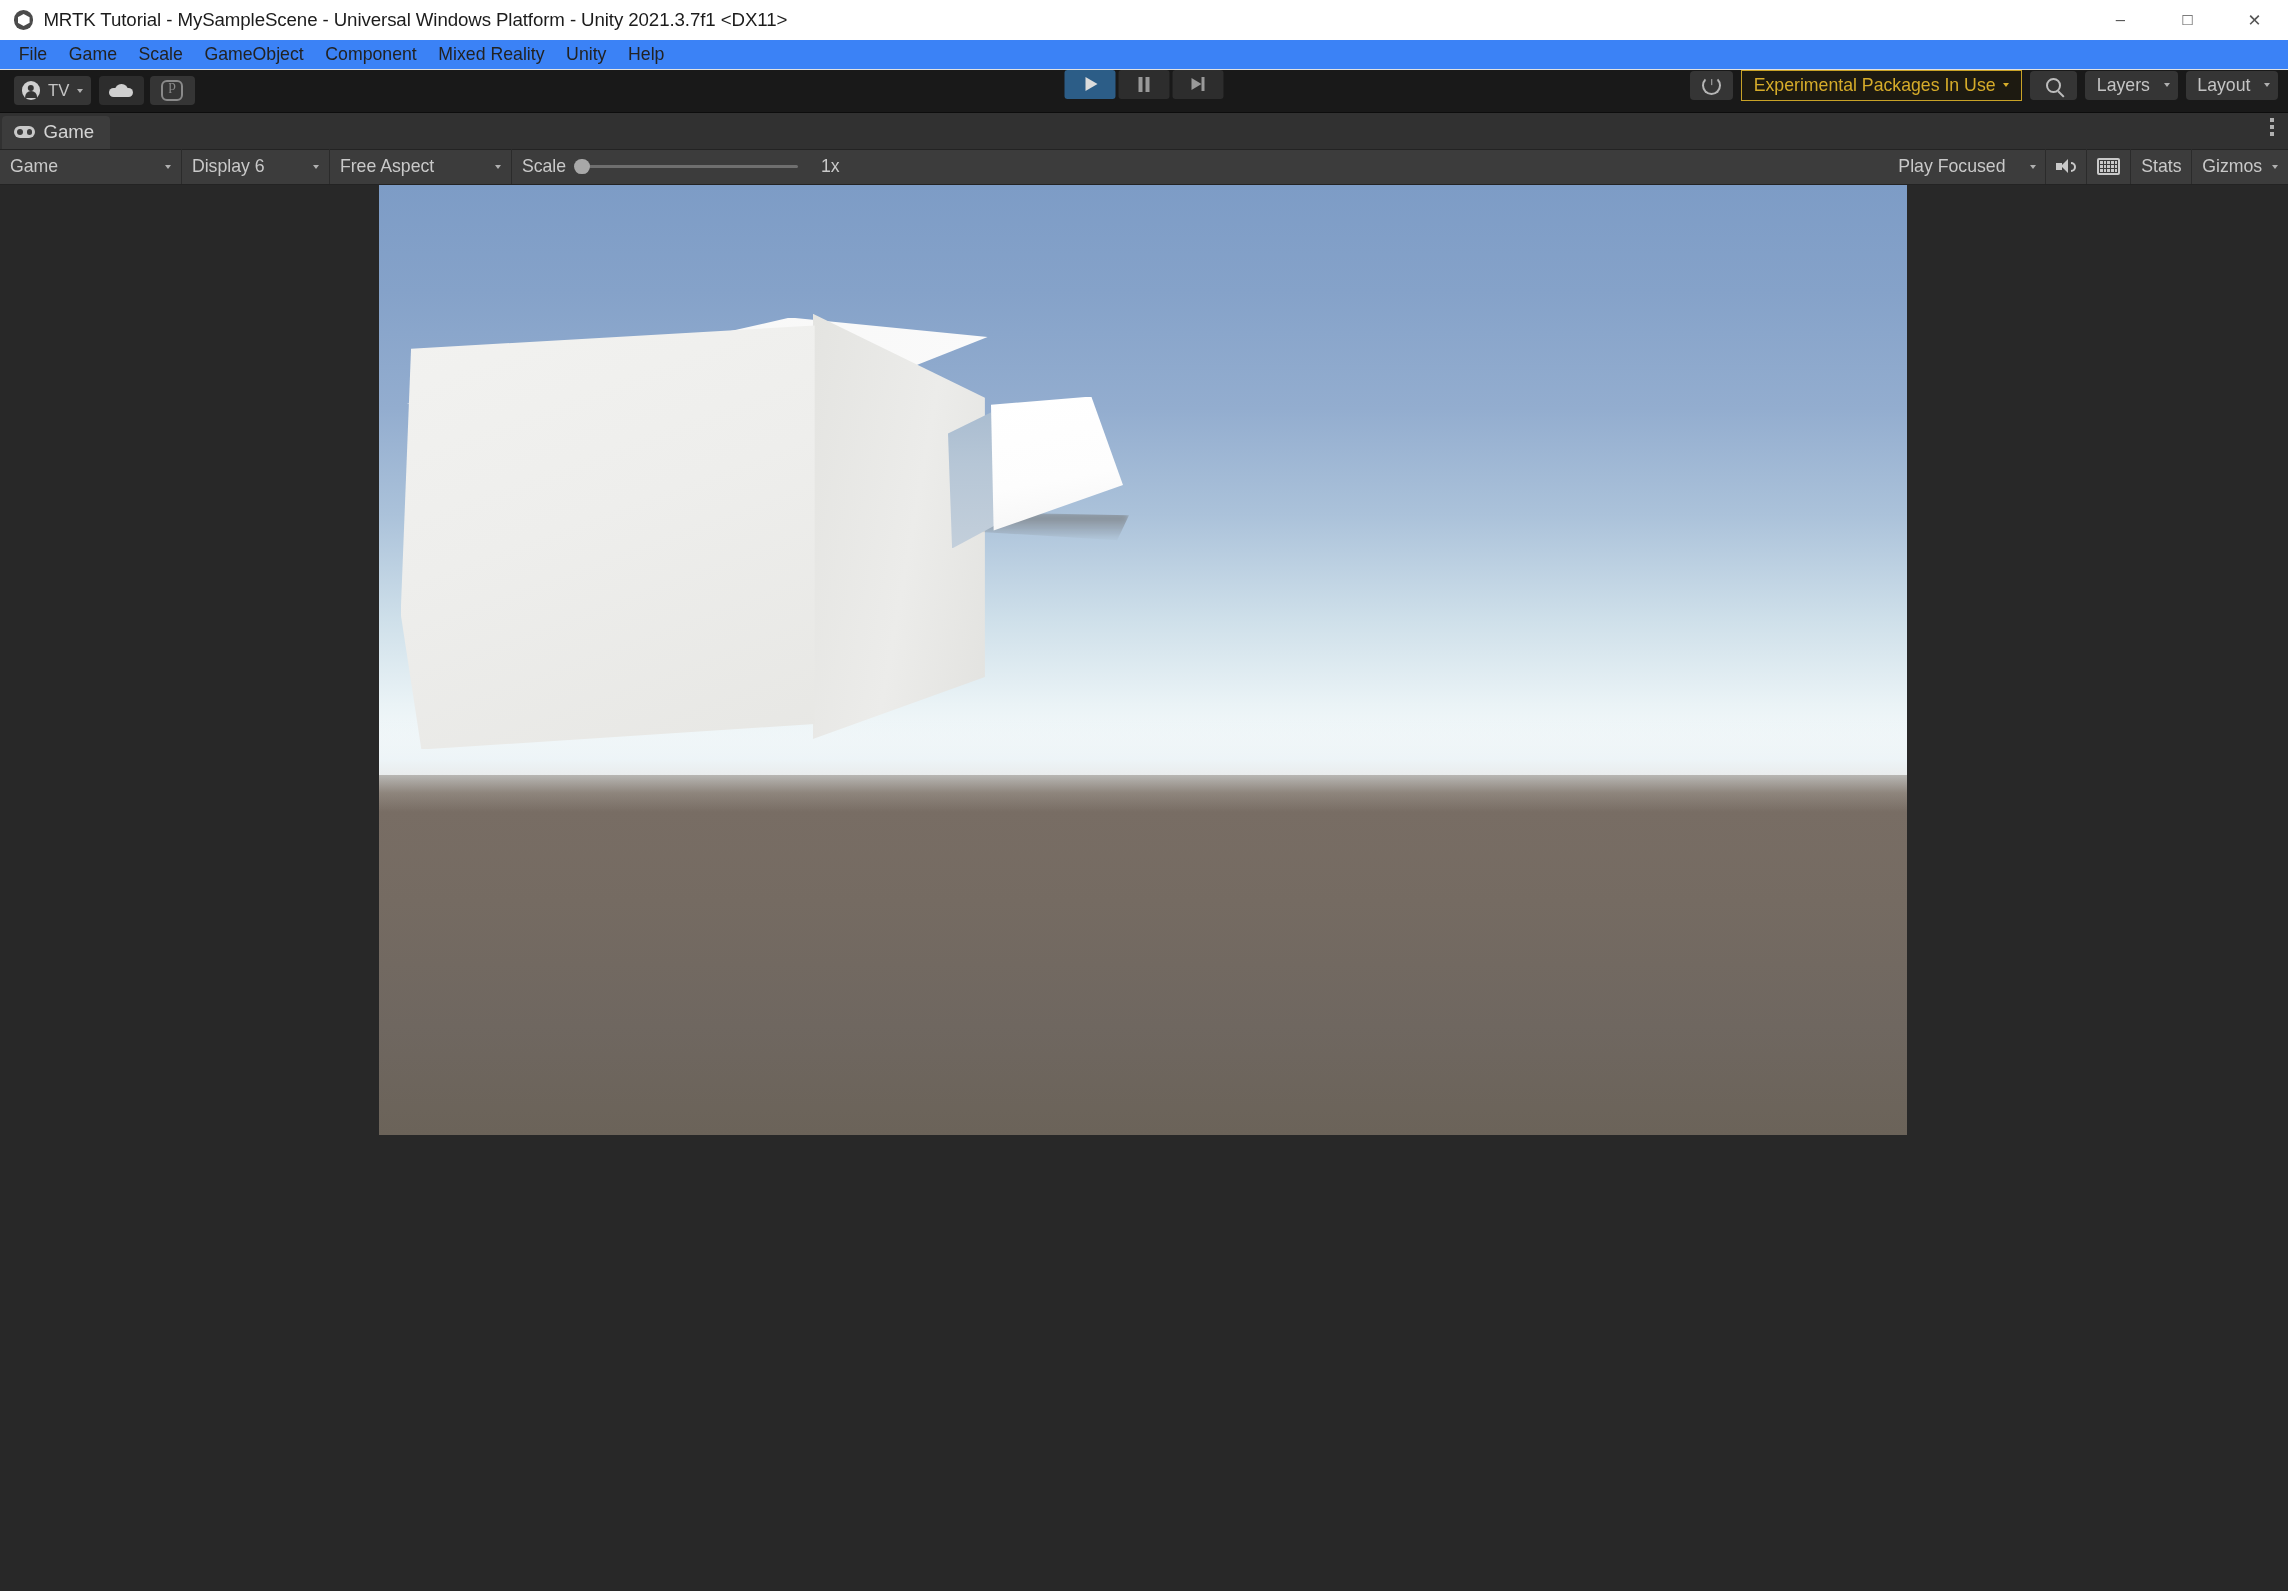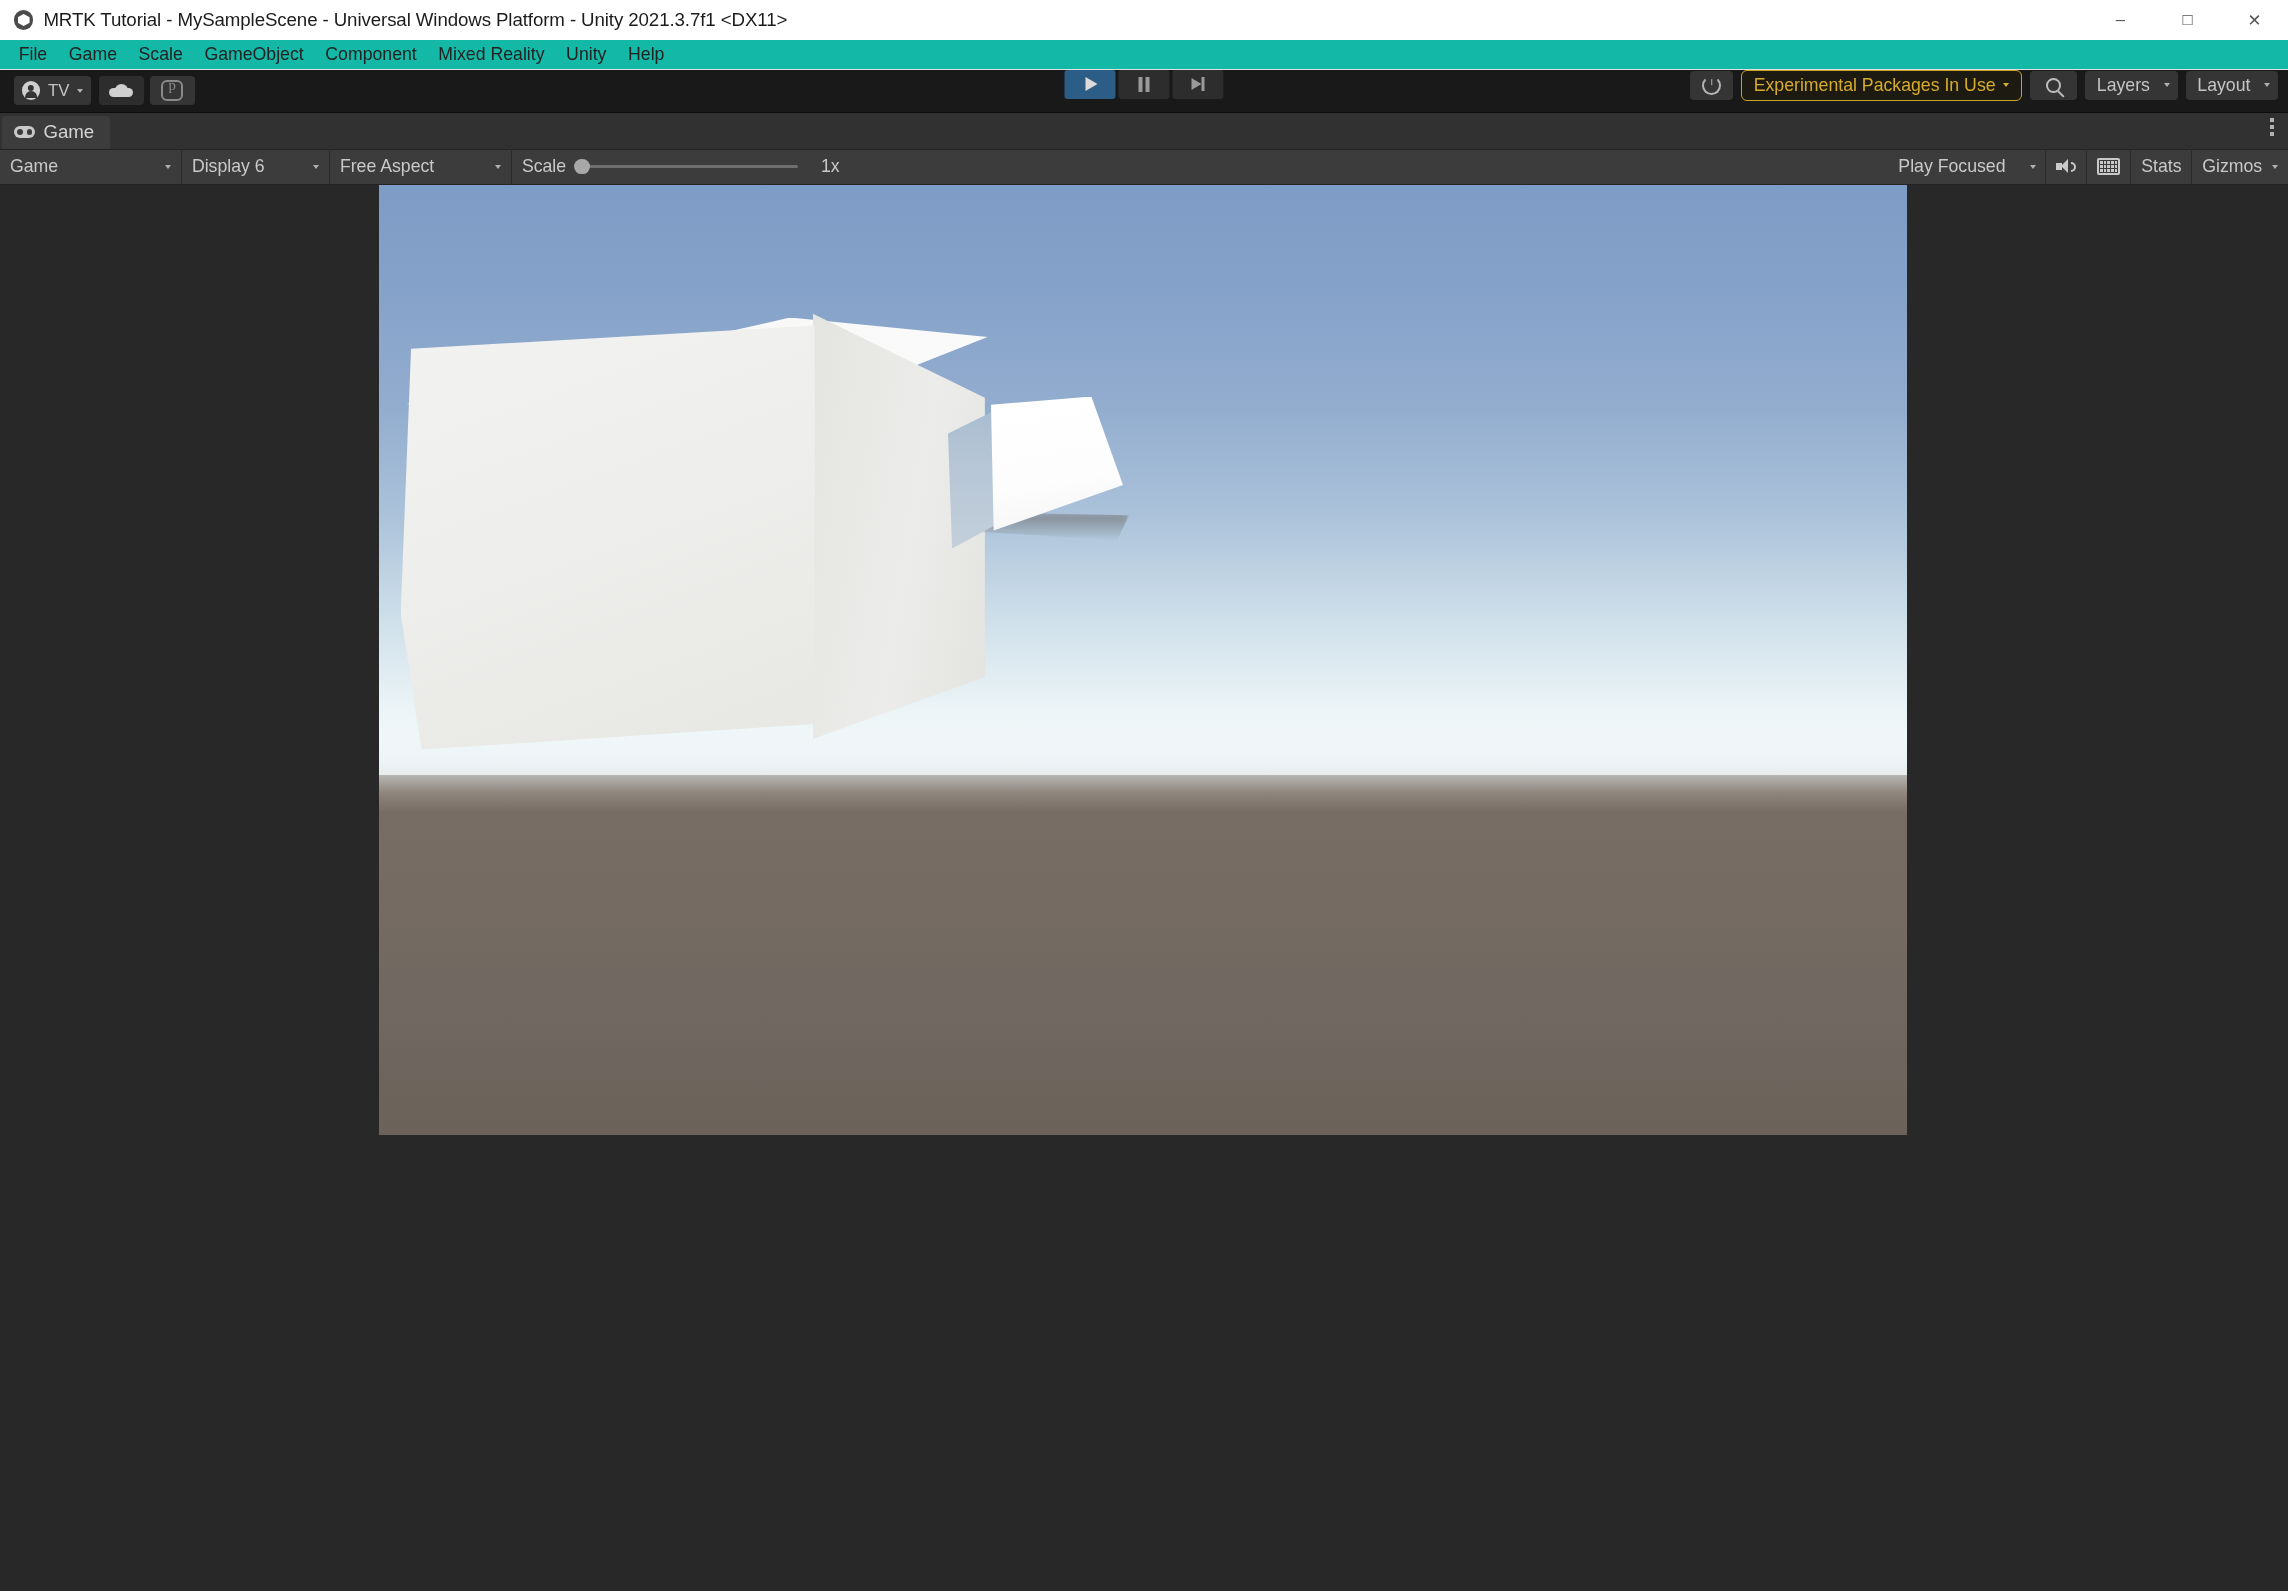--- a/index.html
+++ b/index.html
@@ -32,21 +32,21 @@
     letter-spacing:-0.1px;
   }
   .win-controls{ position:absolute; right:0; top:0; height:40px; display:flex; }
   .win-btn{
     width:67px; height:40px; display:flex; align-items:center; justify-content:center;
     color:#555; font-size:16.7px;
   }
 
   
   .menubar{
-    height:29.6px; background:#14b8a6;
+    height:29.6px; background:#3b82f6;
     display:flex; align-items:center; padding-left:7.9px;
     border-bottom:1px solid #e2e2e2;
   }
   .menu-item{
     font-size:17.7px; color:#222; padding:2px 10.8px; white-space:nowrap;
   }
 
   
   .toolbar{
     height:43px; background:#191919;
@@ -123,21 +123,21 @@
   .hist-ico{
     width:19.7px;height:19.7px;border:2px solid #b5b5b5;border-radius:50%;
     position:relative; border-top-color:transparent;
   }
   .hist-ico::after{
     content:""; position:absolute; left:50%;top:50%;
     width:1.5px;height:5.9px;background:#b5b5b5; transform-origin:bottom;
     transform:translate(-50%,-100%);
   }
   .exp-pkg{
-    border:1px solid #c8a227; border-radius:6px;
+    border:1px solid #c8a227; border-radius:0;
     color:#d6ac2a; font-size:17.7px; height:31.5px;
     display:flex;align-items:center; gap:7.9px; padding:0 11.8px;
     background:#1d1a11;
   }
   .search-btn{ width:47px; }
   .mag{
     width:14.8px;height:14.8px;border:2px solid #bdbdbd;border-radius:50%;
     position:relative;
   }
   .mag::after{

